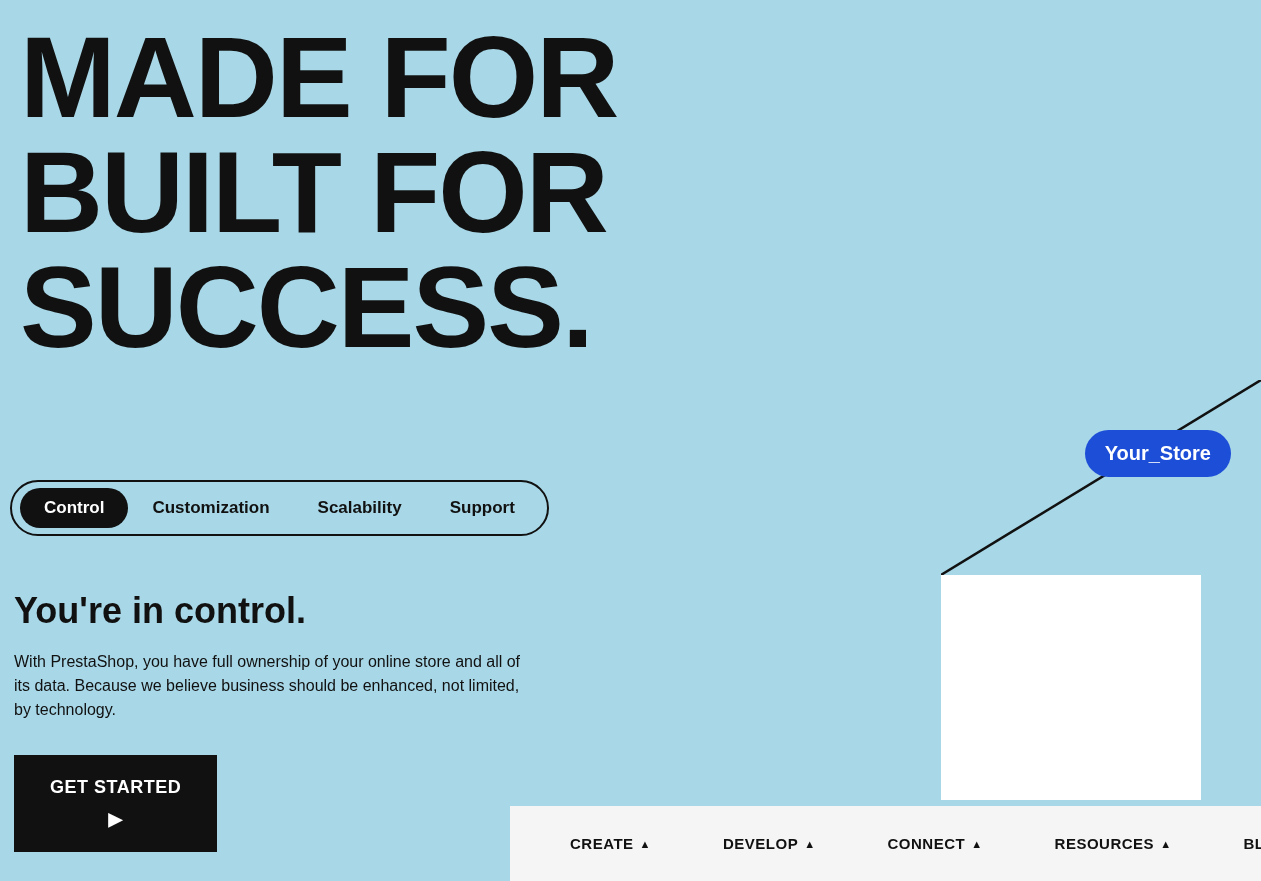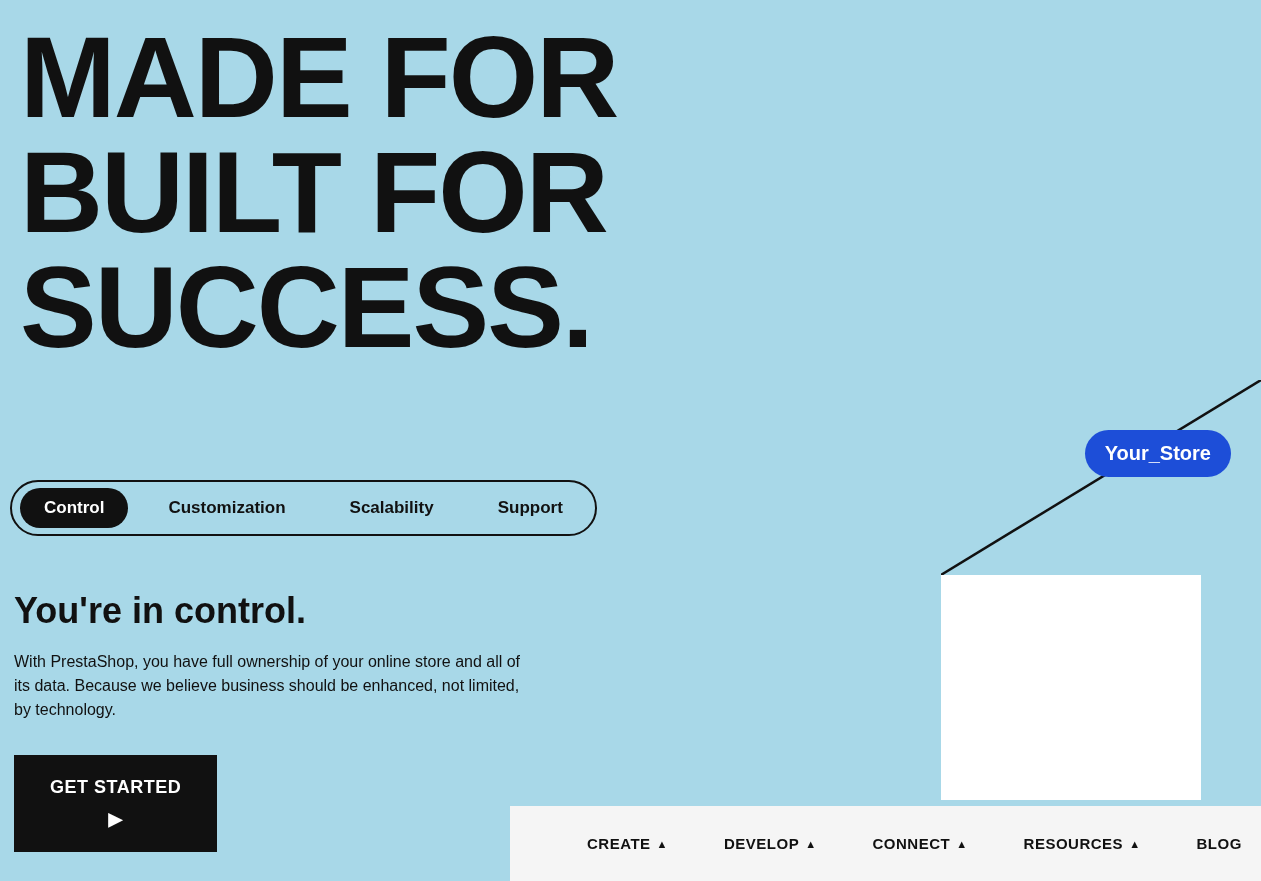--- a/index.html
+++ b/index.html
@@ -43,21 +43,21 @@
     .tabs-container {
       position: absolute;
       top: 480px;
       left: 10px;
       background: transparent;
       border: 2.5px solid #111;
       border-radius: 50px;
       display: flex;
       align-items: center;
       padding: 6px 8px;
-      gap: 16px;
+      gap: 0px;
       text-align: center;
     }
 
     .tab-item {
       padding: 10px 24px;
       border-radius: 40px;
       font-size: 17px;
       font-weight: 700;
       cursor: pointer;
       color: #111;
@@ -124,22 +124,22 @@
     
     .bottom-nav {
       position: absolute;
       bottom: 0;
       left: 510px;
       right: 0;
       height: 75px;
       background-color: #f5f5f5;
       display: flex;
       align-items: flex-start;
-      padding: 0 49px;
-      gap: 0px;
+      padding: 0 32px;
+      gap: 16px;
     }
 
     .nav-item {
       display: flex;
       align-items: center;
       gap: 6px;
       padding: 0 28px;
       font-family: Arial, sans-serif;
       font-size: 15px;
       font-weight: 700;

